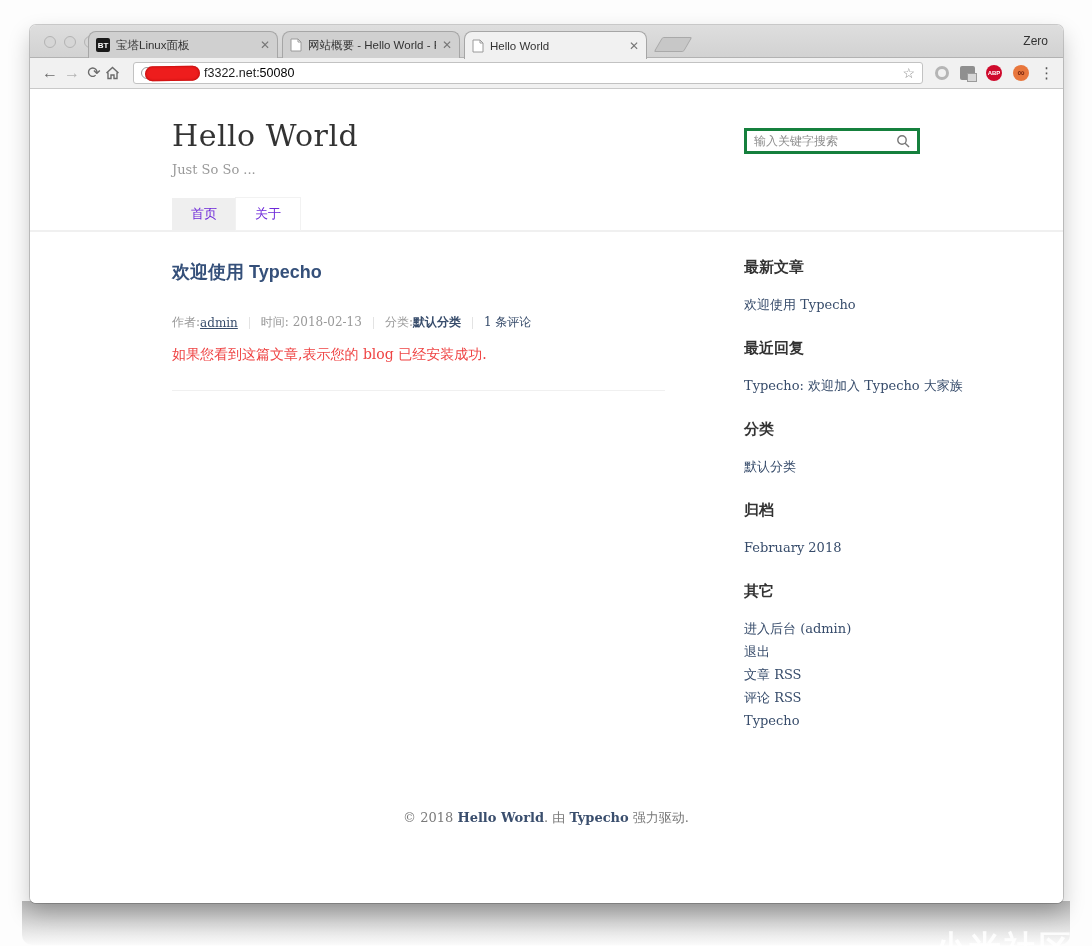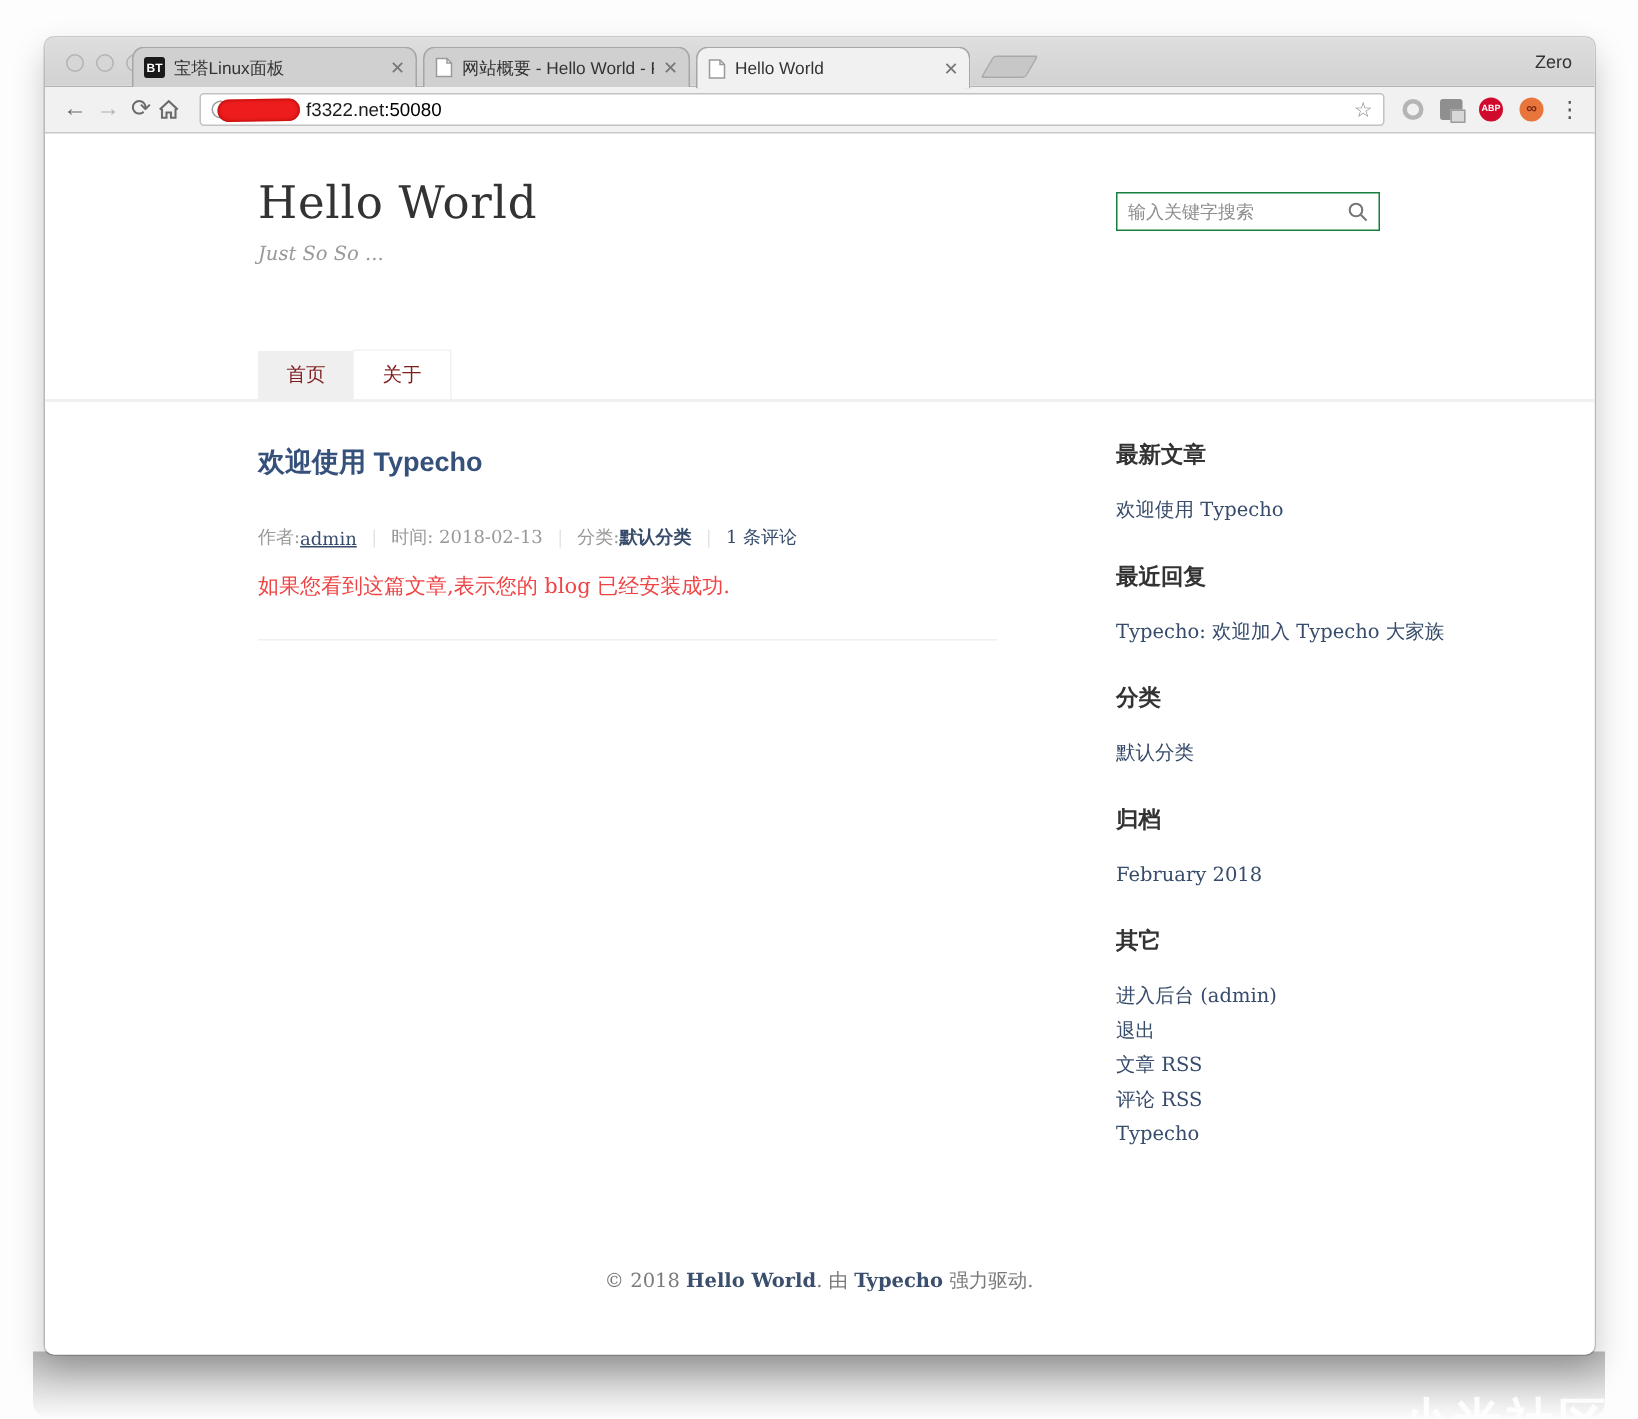--- a/index.html
+++ b/index.html
@@ -57,31 +57,31 @@
   .ext-orange { width:16px; height:16px; border-radius:50%; background:#e8763c; color:#7c2810;
     font-size:10px; font-weight:bold; display:flex; align-items:center; justify-content:center; line-height:1; }
   .dots { font-size:15px; color:#555; margin-left:10px; letter-spacing:0; }
 
   
   .webpage { position:absolute; top:65px; left:0; right:0; bottom:0; background:#fff;
     border-radius:0 0 6px 6px; overflow:hidden;
     font-family:"DejaVu Serif","Liberation Serif",serif; }
   .container { margin-left:142px; width:748px; position:relative; }
   .site-title { padding-top:28px; font-size:30px; font-weight:400; color:#333; letter-spacing:.5px; }
-  .site-sub { margin-top:9px; font-style:italic; color:#999; font-size:13px; }
+  .site-sub { margin-top:9px; color:#999; font-size:13px; }
   .searchbox { position:absolute; right:0; top:38px; width:176px; height:26px;
-    border:1px solid #15803d; background:#fff; display:flex; align-items:center; padding:0 7px; }
+    border:3px solid #15803d; background:#fff; display:flex; align-items:center; padding:0 7px; }
   .searchbox input { border:none; outline:none; flex:1; font-size:12px; width:120px;
     font-family:"Liberation Sans",sans-serif; color:#444; }
   .searchbox input::placeholder { color:#8d8d8d; }
   .mag { flex:none; }
 
   .navbar { margin-top:21px; padding-left:142px; border-bottom:2px solid #f0f0f0; }
-  .nav-item { display:inline-block; padding:7px 19px; font-size:13px; color:#7f1d1d;
-    font-family:"Liberation Sans",sans-serif; vertical-align:bottom;margin-top:36px; }
+  .nav-item { display:inline-block; padding:7px 19px; font-size:13px; color:#6d28d9;
+    font-family:"Liberation Sans",sans-serif; vertical-align:bottom; }
   .nav-item.active { background:#efefef; }
   .nav-item.plain { background:#fff; box-shadow:0 0 0 1px #f2f2f2; }
 
   .main-row { display:flex; justify-content:space-between; align-items:flex-start; }
   .main-col { width:493px; }
   .post-title { margin-top:28px; font-size:18px; font-weight:bold; color:#35507a;
     font-family:"Liberation Sans",sans-serif; }
   .post-meta { margin-top:30px; font-size:12px; color:#999; display:flex; align-items:center; }
   .post-meta a { color:#374c6b; text-decoration:none; }
   .post-meta a.u { text-decoration:underline; }

